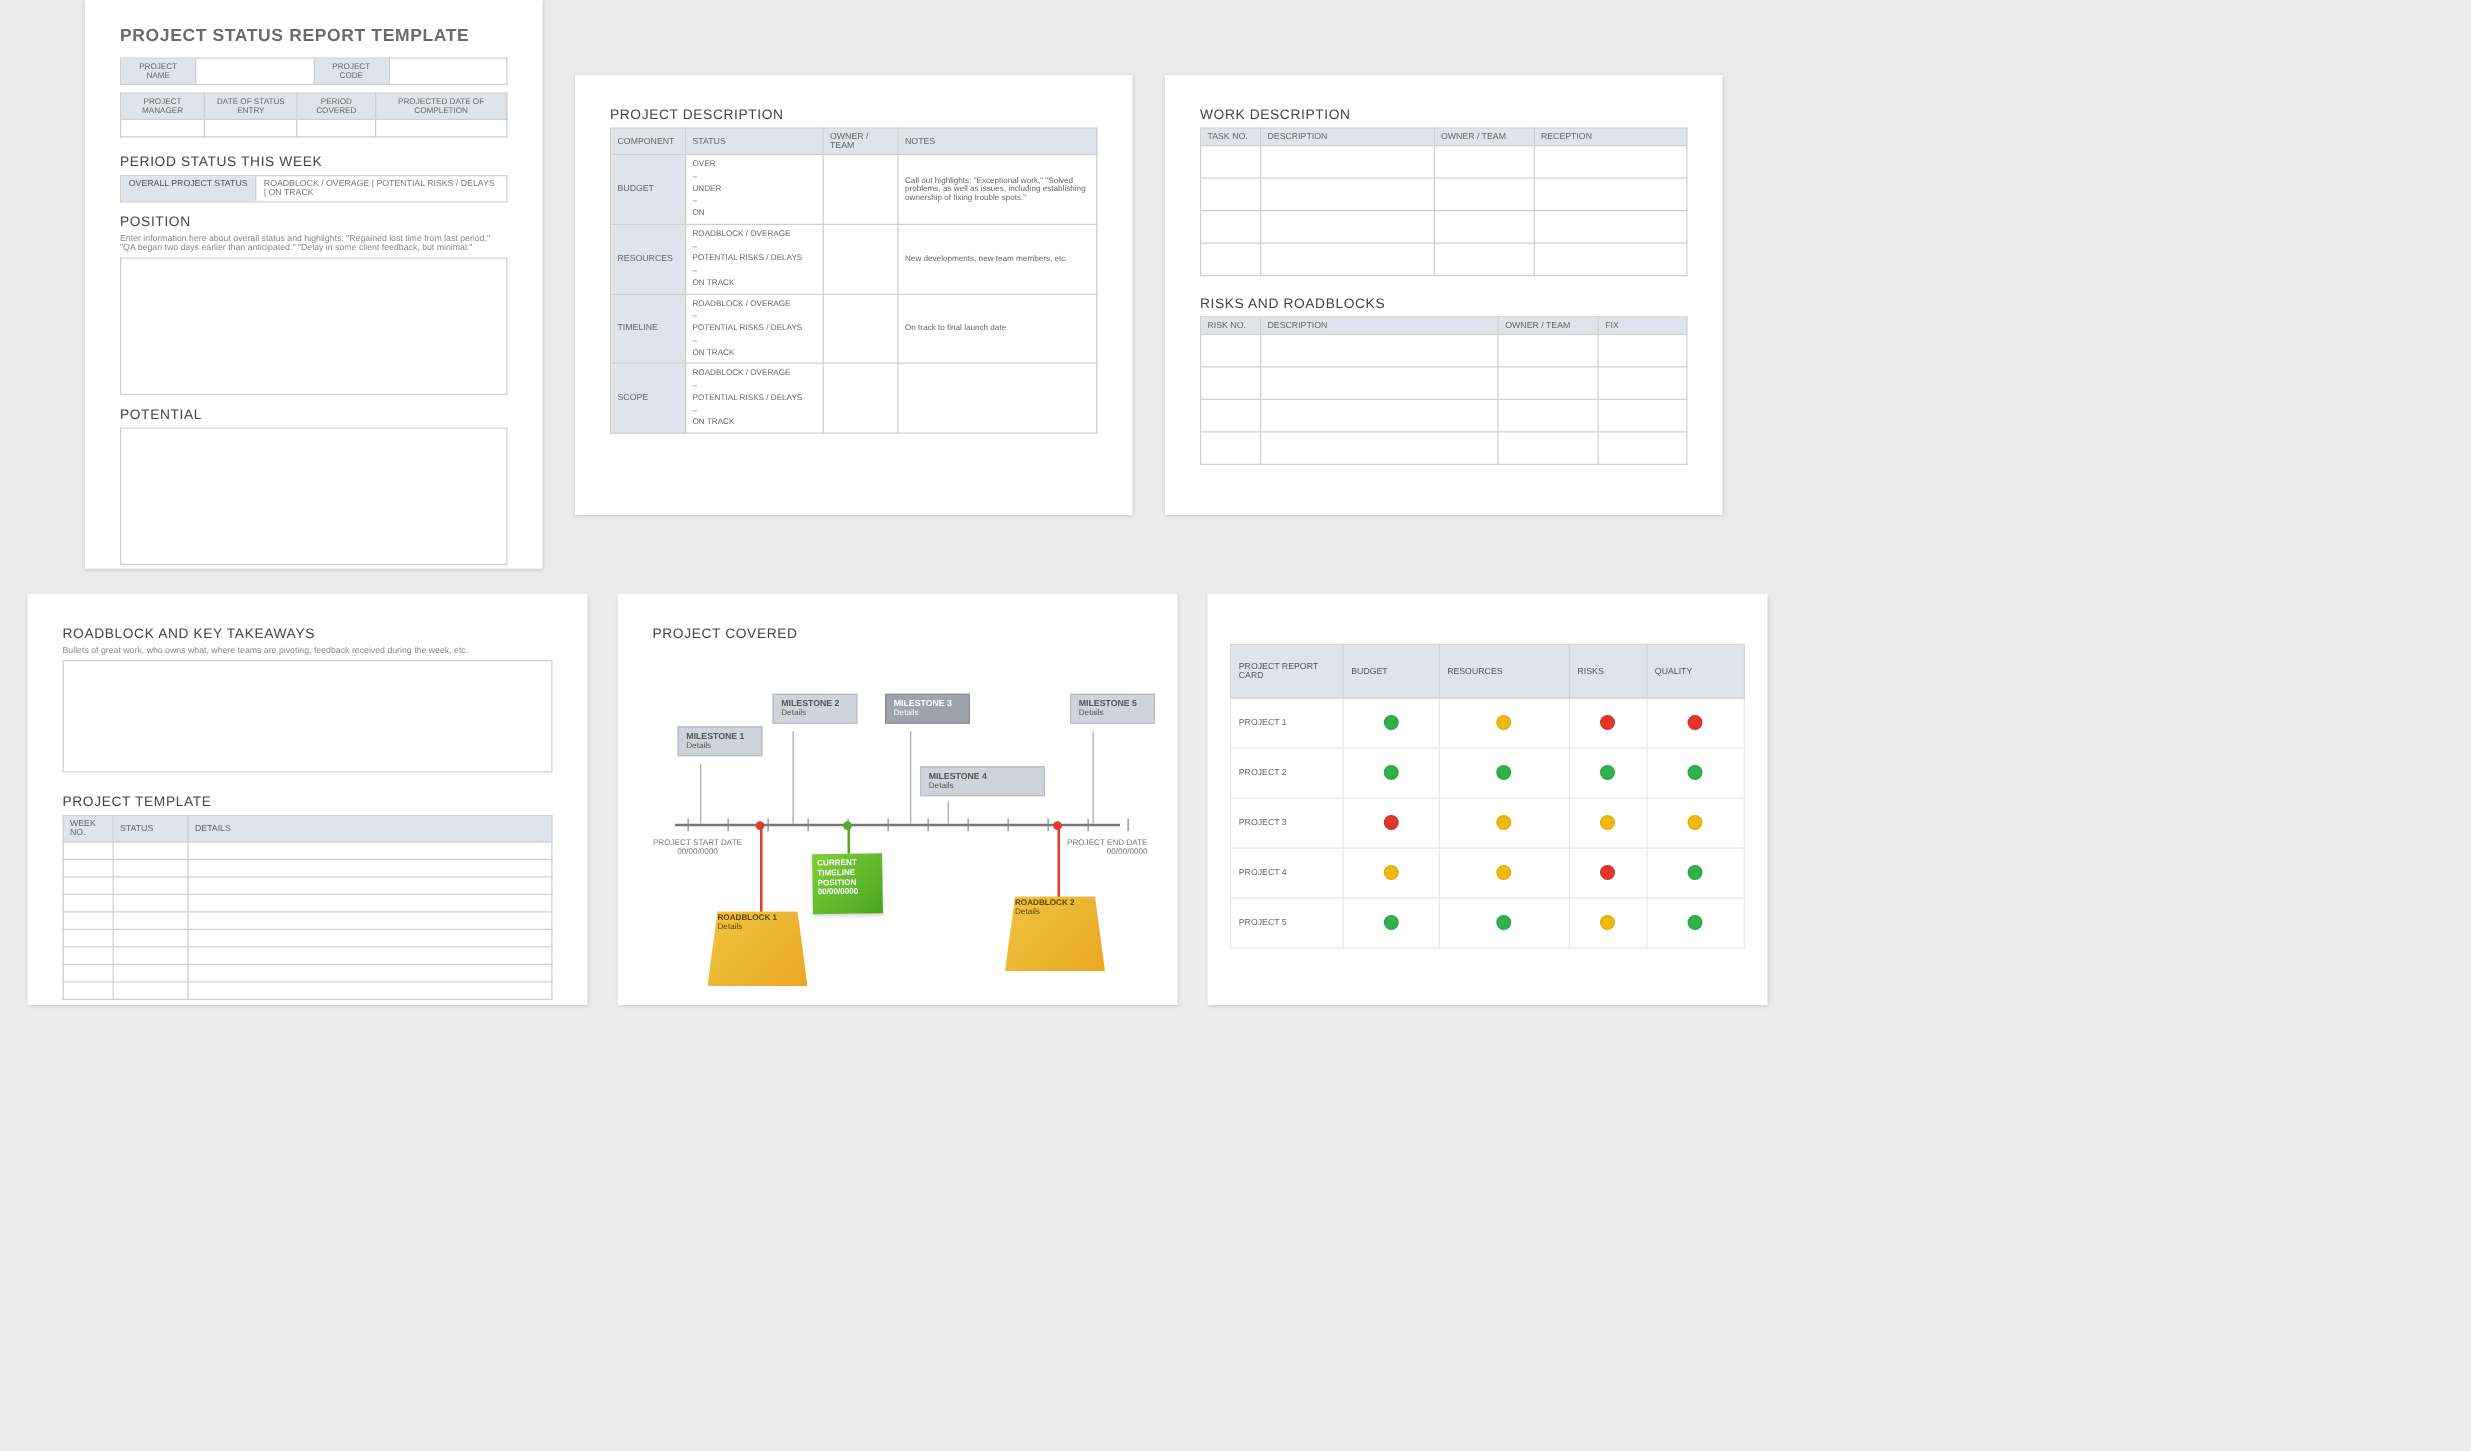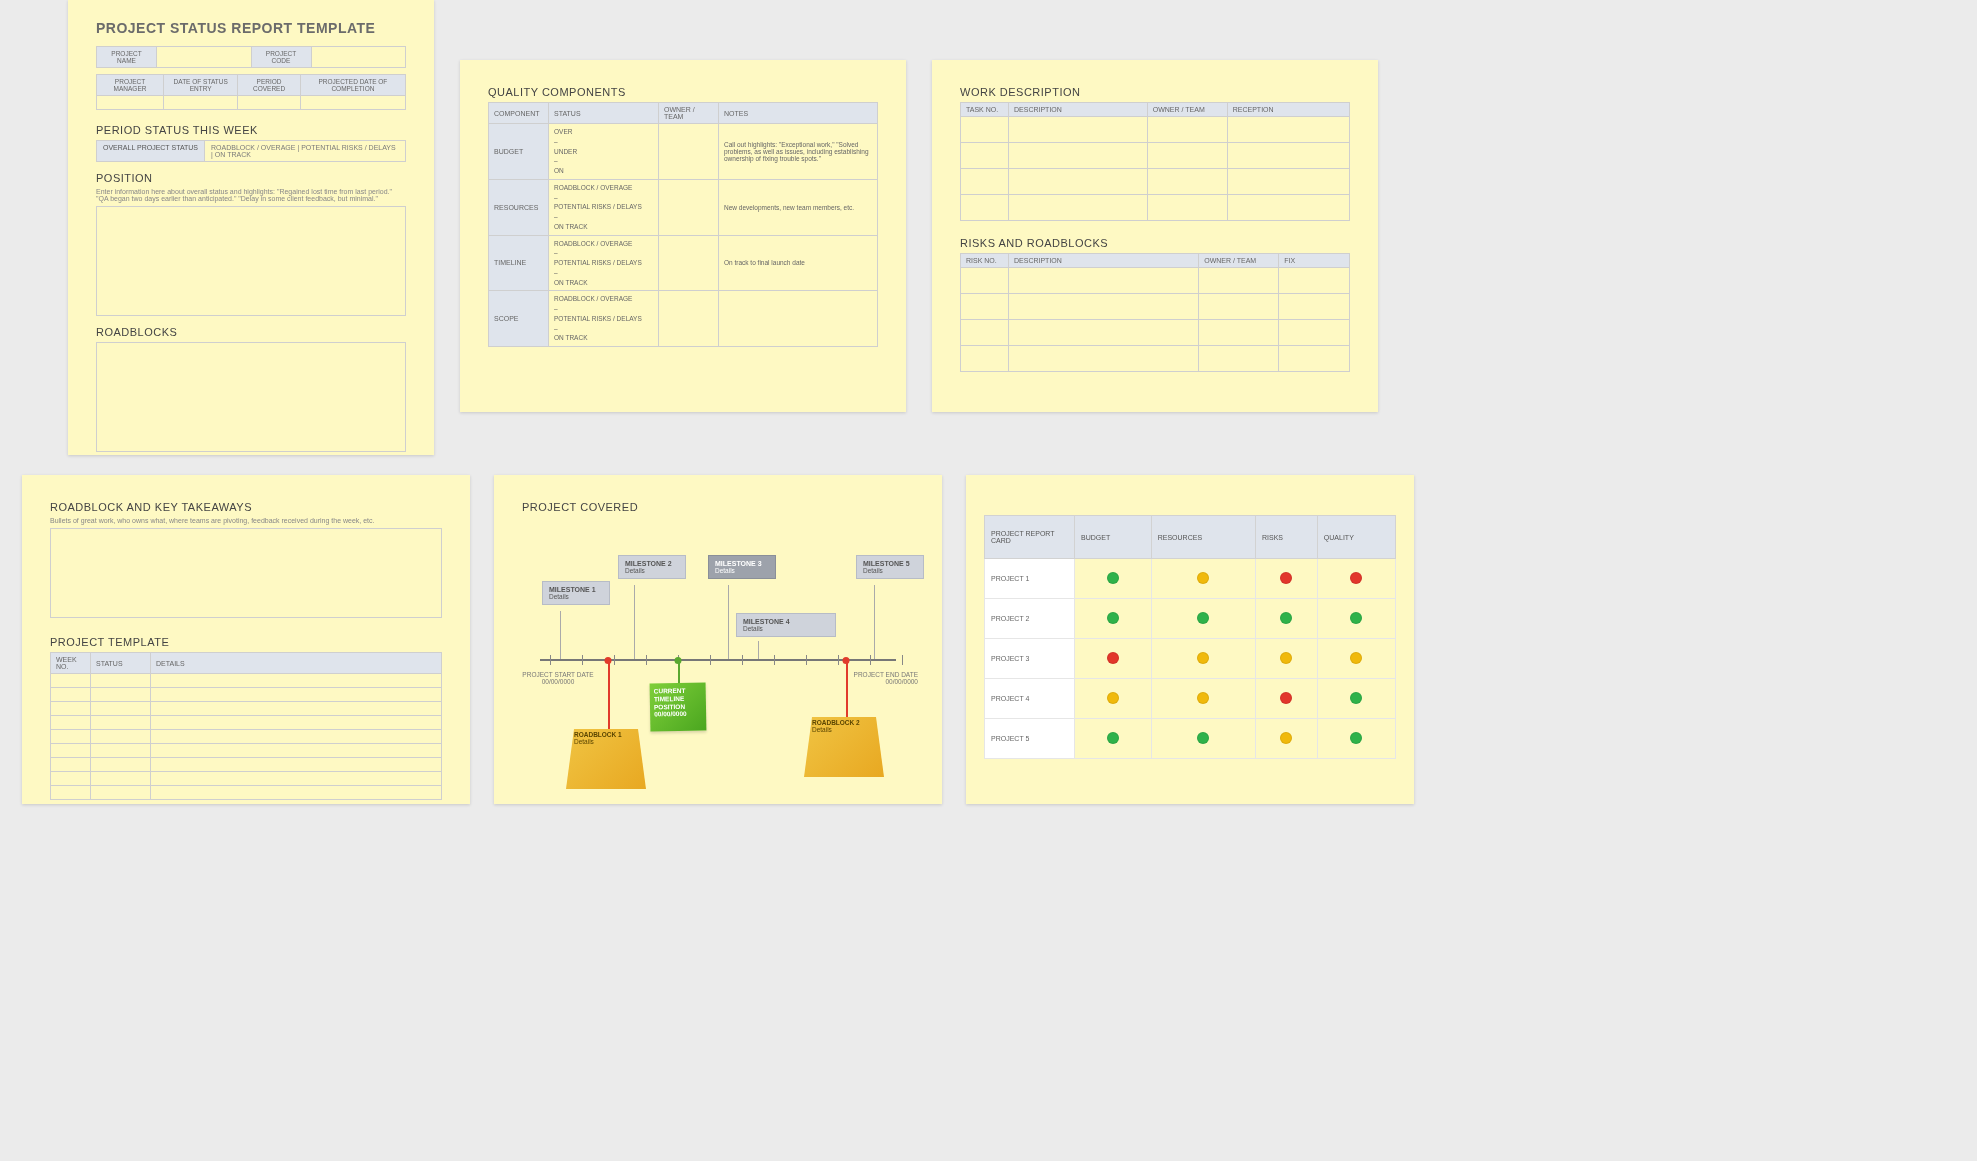--- a/index.html
+++ b/index.html
@@ -7,21 +7,21 @@
     background: #ebebeb;
     font-family: Arial, Helvetica, sans-serif;
     font-size: 8px;
     color: #555;
     padding: 0;
     width: 1977px;
     height: 1161px;
     position: relative;
   }
   .page {
-    background: #fef9c3;
+    background: #ffffff;
     position: absolute;
     box-shadow: 0 1px 3px rgba(0,0,0,.15);
     padding: 20px 28px;
     overflow: hidden;
   }
   h2.sec-title { font-size: 11px; font-weight: 400; letter-spacing: .5px; color:#444; margin:6px 0 4px; }
   h1.doc-title { font-size: 14px; font-weight: 700; color:#6b6b6b; letter-spacing:.5px; margin-bottom:10px;}
   table { border-collapse: collapse; width:100%; }
   table th, table td { border:1px solid #cfcfcf; font-size:7px; padding:3px 5px; color:#666; }
   table th { background:#dfe4ec; font-weight:400; text-align:left; }
@@ -109,26 +109,26 @@
   </tbody>
     </table>
   <h2 class="sec-title" style="margin-top:14px">PERIOD STATUS THIS WEEK</h2>
   <div class="status-bar">
     <div class="lbl">OVERALL PROJECT STATUS</div>
     <div class="body">ROADBLOCK / OVERAGE   |   POTENTIAL RISKS / DELAYS   |   ON TRACK</div>
   </div>
   <h2 class="sec-title" style="margin-top:10px">POSITION</h2>
   <div class="small-note">Enter information here about overall status and highlights: "Regained lost time from last period." "QA began two days earlier than anticipated." "Delay in some client feedback, but minimal."</div>
   <div class="big-box"></div>
-  <h2 class="sec-title">ROADBLOCKS</h2>
+  <h2 class="sec-title">POTENTIAL</h2>
   <div class="big-box"></div>
 </div>
 
 <div class="page" id="p2">
-  <h2 class="sec-title">QUALITY COMPONENTS</h2>
+  <h2 class="sec-title">PROJECT DESCRIPTION</h2>
   <table>
     <tbody>
         <tr>
       <th>COMPONENT</th>
       <th>STATUS</th>
       <th>OWNER / TEAM</th>
       <th>NOTES</th>
     </tr>
     <tr>
       <td class="comp">BUDGET</td>

